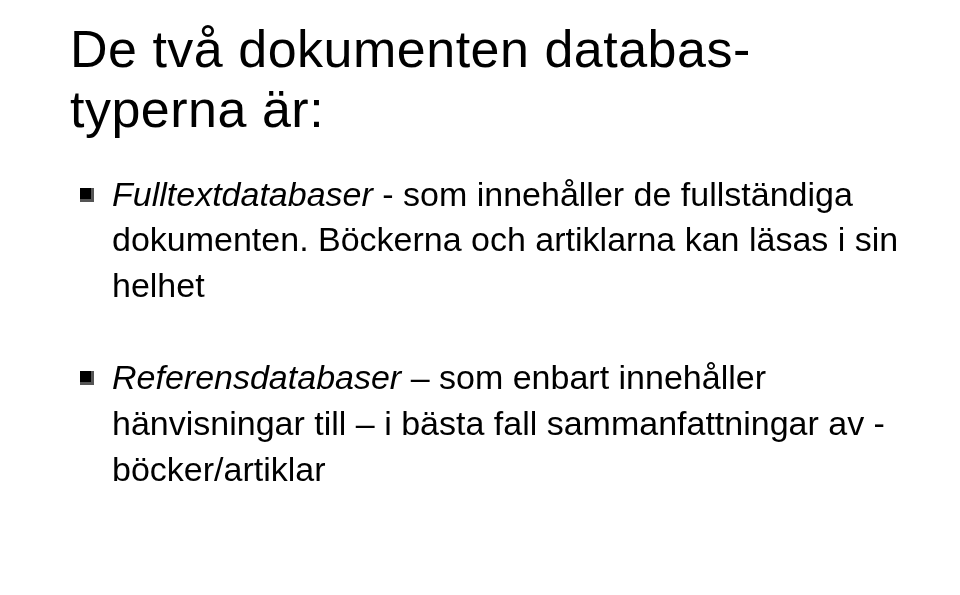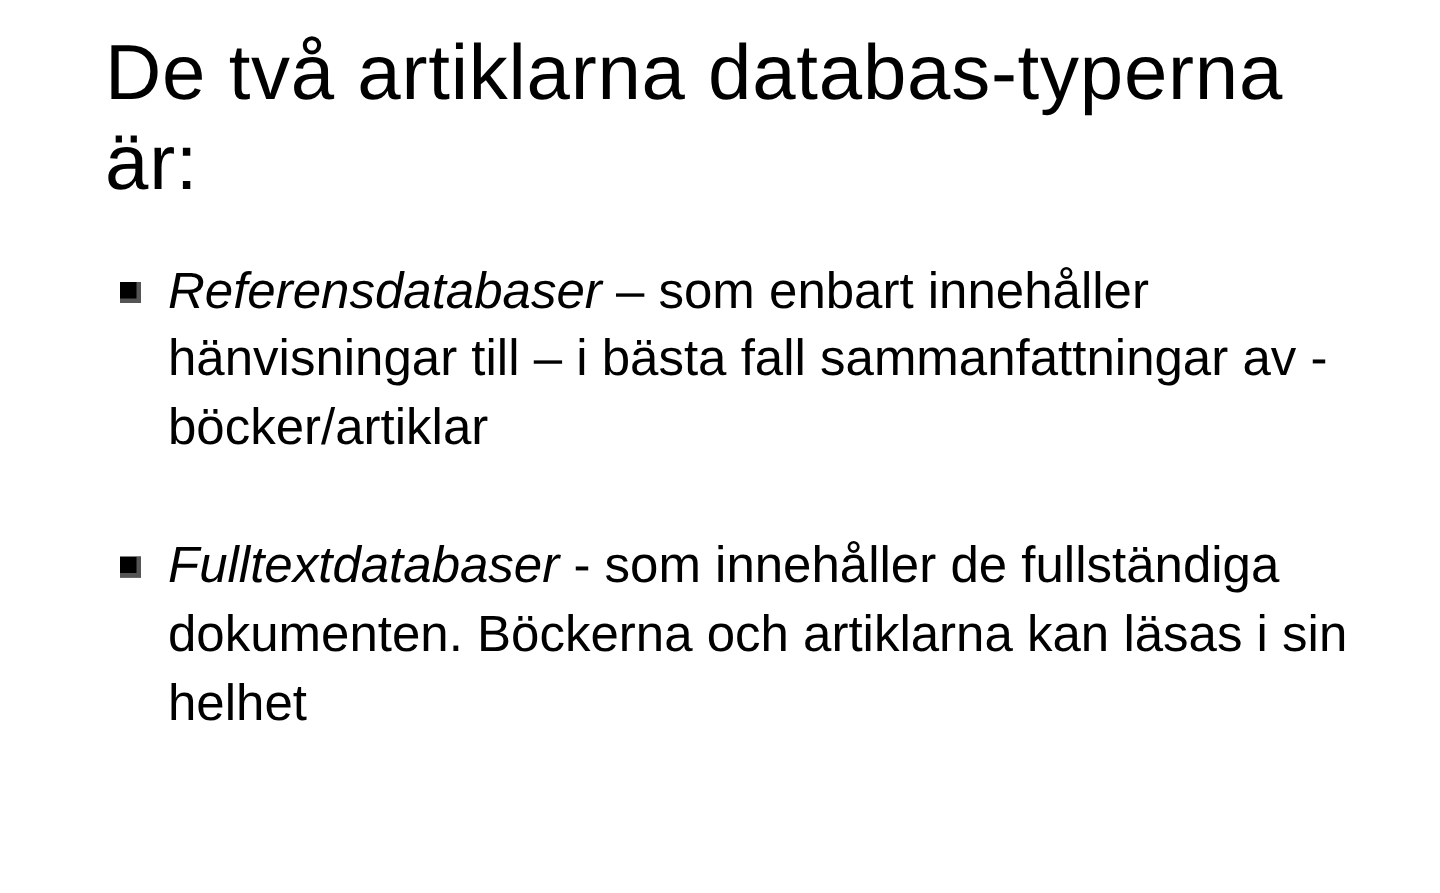--- a/index.html
+++ b/index.html
@@ -47,22 +47,22 @@
     box-shadow: inset -3px -3px 0 0 #555;
   }
   .italic {
     font-style: italic;
   }
 </style>
 </head>
 <body>
 
 <div class="slide">
-  <h1 class="title">De två artiklarna databas-typerna är:</h1>
+  <h1 class="title">De två dokumenten databas-typerna är:</h1>
   <ul class="bullets">
     <li>
-      <span class="italic">Referensdatabaser</span><span> – </span><span>som enbart innehåller hänvisningar till – i bästa fall sammanfattningar av - böcker/artiklar</span>
+      <span class="italic">Fulltextdatabaser</span><span> - </span><span>som innehåller de fullständiga dokumenten. Böckerna och artiklarna kan läsas i sin helhet</span>
     </li>
     <li>
-      <span class="italic">Fulltextdatabaser</span><span> - </span><span>som innehåller de fullständiga dokumenten. Böckerna och artiklarna kan läsas i sin helhet</span>
+      <span class="italic">Referensdatabaser</span><span> – </span><span>som enbart innehåller hänvisningar till – i bästa fall sammanfattningar av - böcker/artiklar</span>
     </li>
   </ul>
 </div>
 
 </body></html>

